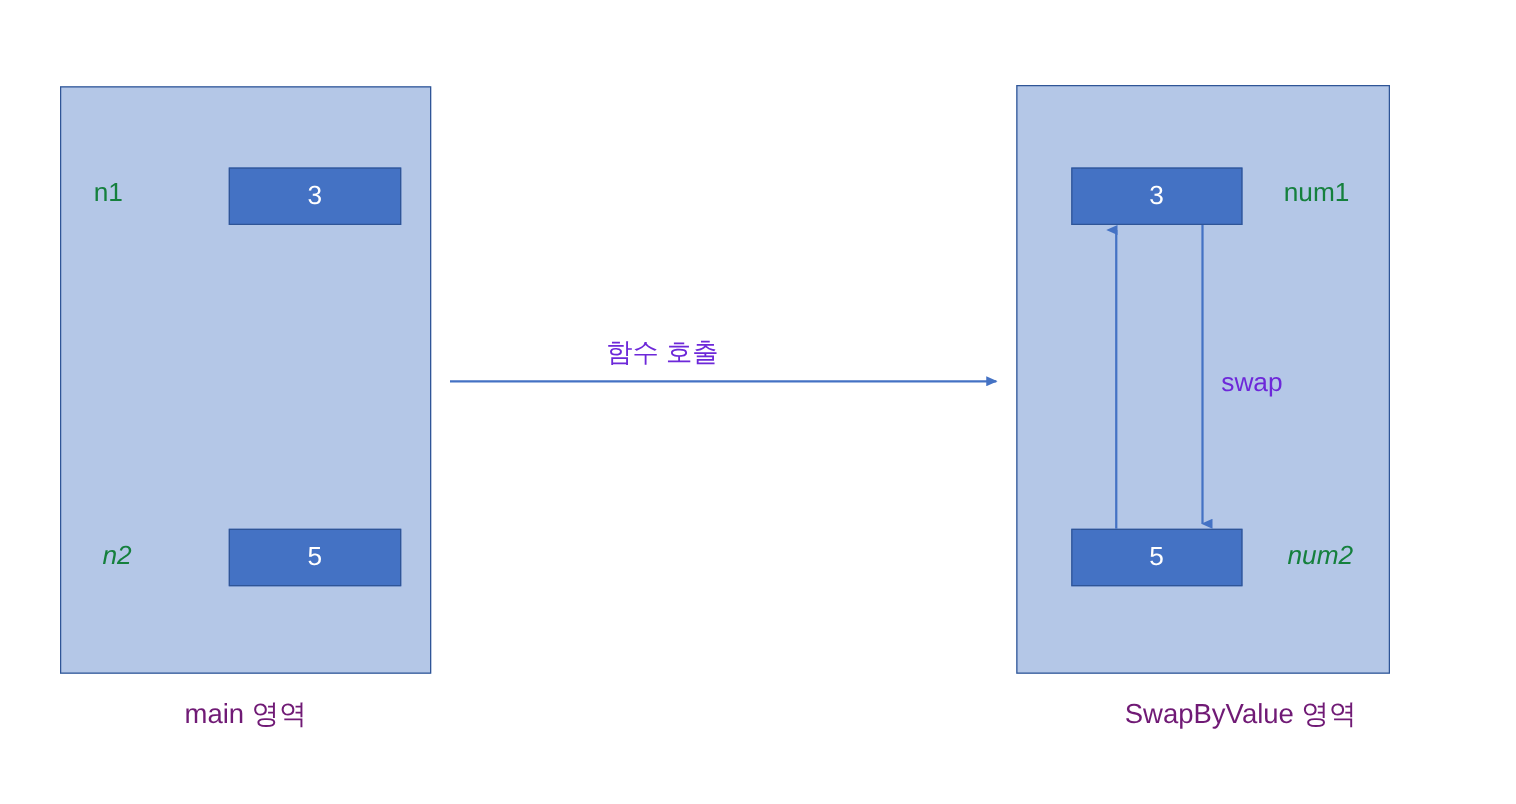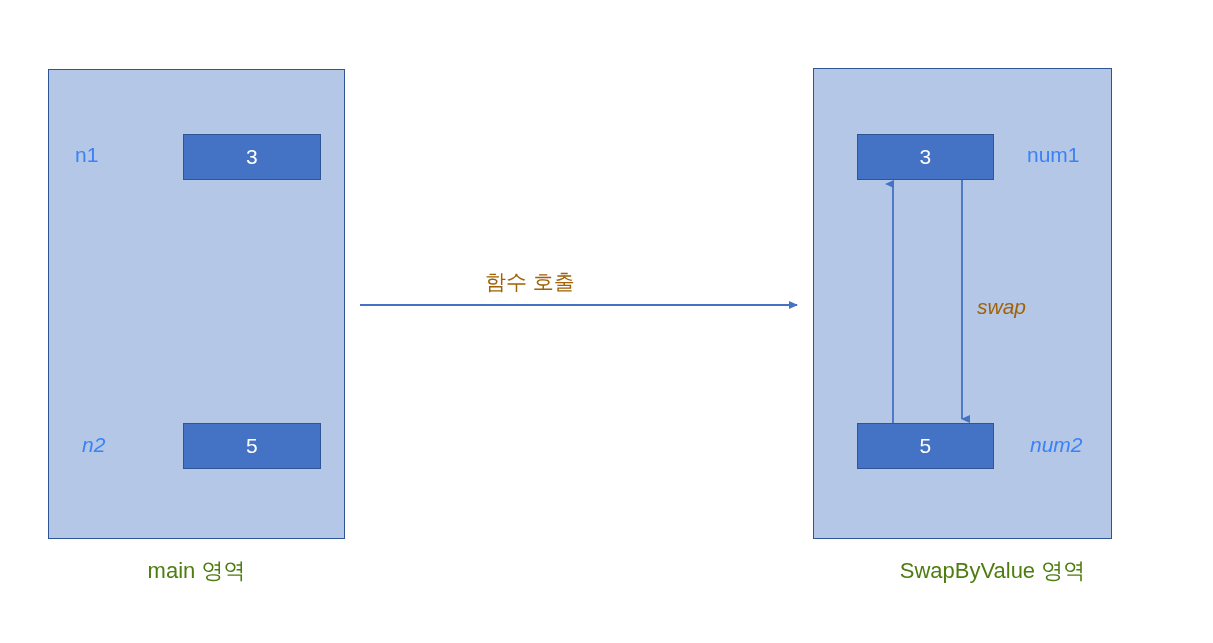--- a/index.html
+++ b/index.html
@@ -41,59 +41,59 @@
   }
   #box-n1   { left: 183px; top: 134px; width: 138px; height: 46px; }
   #box-n2   { left: 183px; top: 423px; width: 138px; height: 46px; }
   #box-num1 { left: 857px; top: 134px; width: 137px; height: 46px; }
   #box-num2 { left: 857px; top: 423px; width: 137px; height: 46px; }
 
   
   .var-label {
     position: absolute;
     font-size: 21px;
-    color: #3b82f6;
+    color: #15803d;
     white-space: nowrap;
   }
   #label-n1   { left: 75px;   top: 143px; }
   #label-n2   { left: 82px;   top: 433px; font-style: italic; }
   #label-num1 { left: 1027px; top: 143px; }
   #label-num2 { left: 1030px; top: 433px; font-style: italic; }
 
   
   .region-caption {
     position: absolute;
     font-size: 22px;
-    color: #4d7c0f;
+    color: #701a75;
     white-space: nowrap;
     text-align: center;
   }
   #caption-main { left: 48px;  top: 556px; width: 297px; }
   #caption-swap { left: 843px; top: 556px; width: 299px; }
 
   
   #arrow-layer {
     position: absolute;
     left: 0;
     top: 0;
     width: 1213px;
     height: 643px;
     pointer-events: none;
   }
 
   
   .arrow-label {
     position: absolute;
     font-size: 21px;
-    color: #a16207;
+    color: #6d28d9;
     white-space: nowrap;
     text-align: center;
   }
   #label-call { left: 485px; top: 268px; }
-  #label-swap { left: 977px; top: 295px; font-style: italic; }
+  #label-swap { left: 977px; top: 295px; }
 </style>
 </head>
 <body>
 
 <div class="region" id="region-main"></div>
 
 <span class="var-label" id="label-n1">n1</span>
 
 <div class="var-box" id="box-n1">3</div>
 

